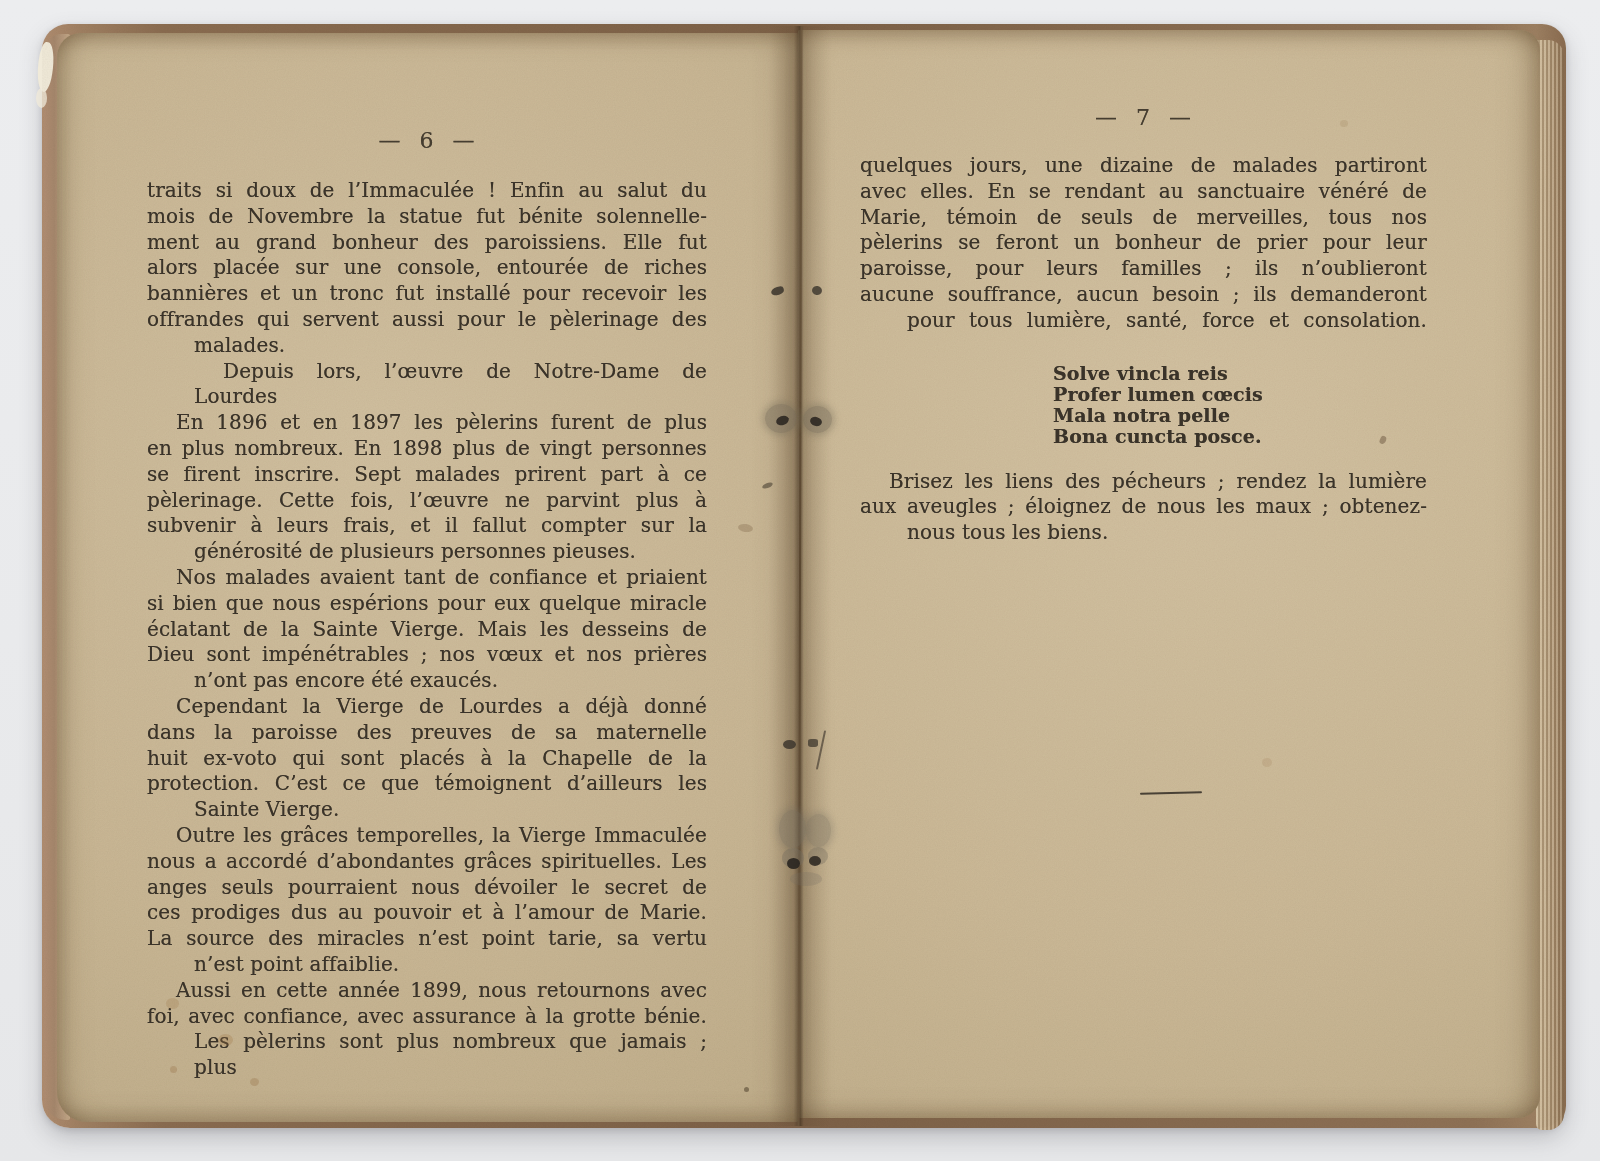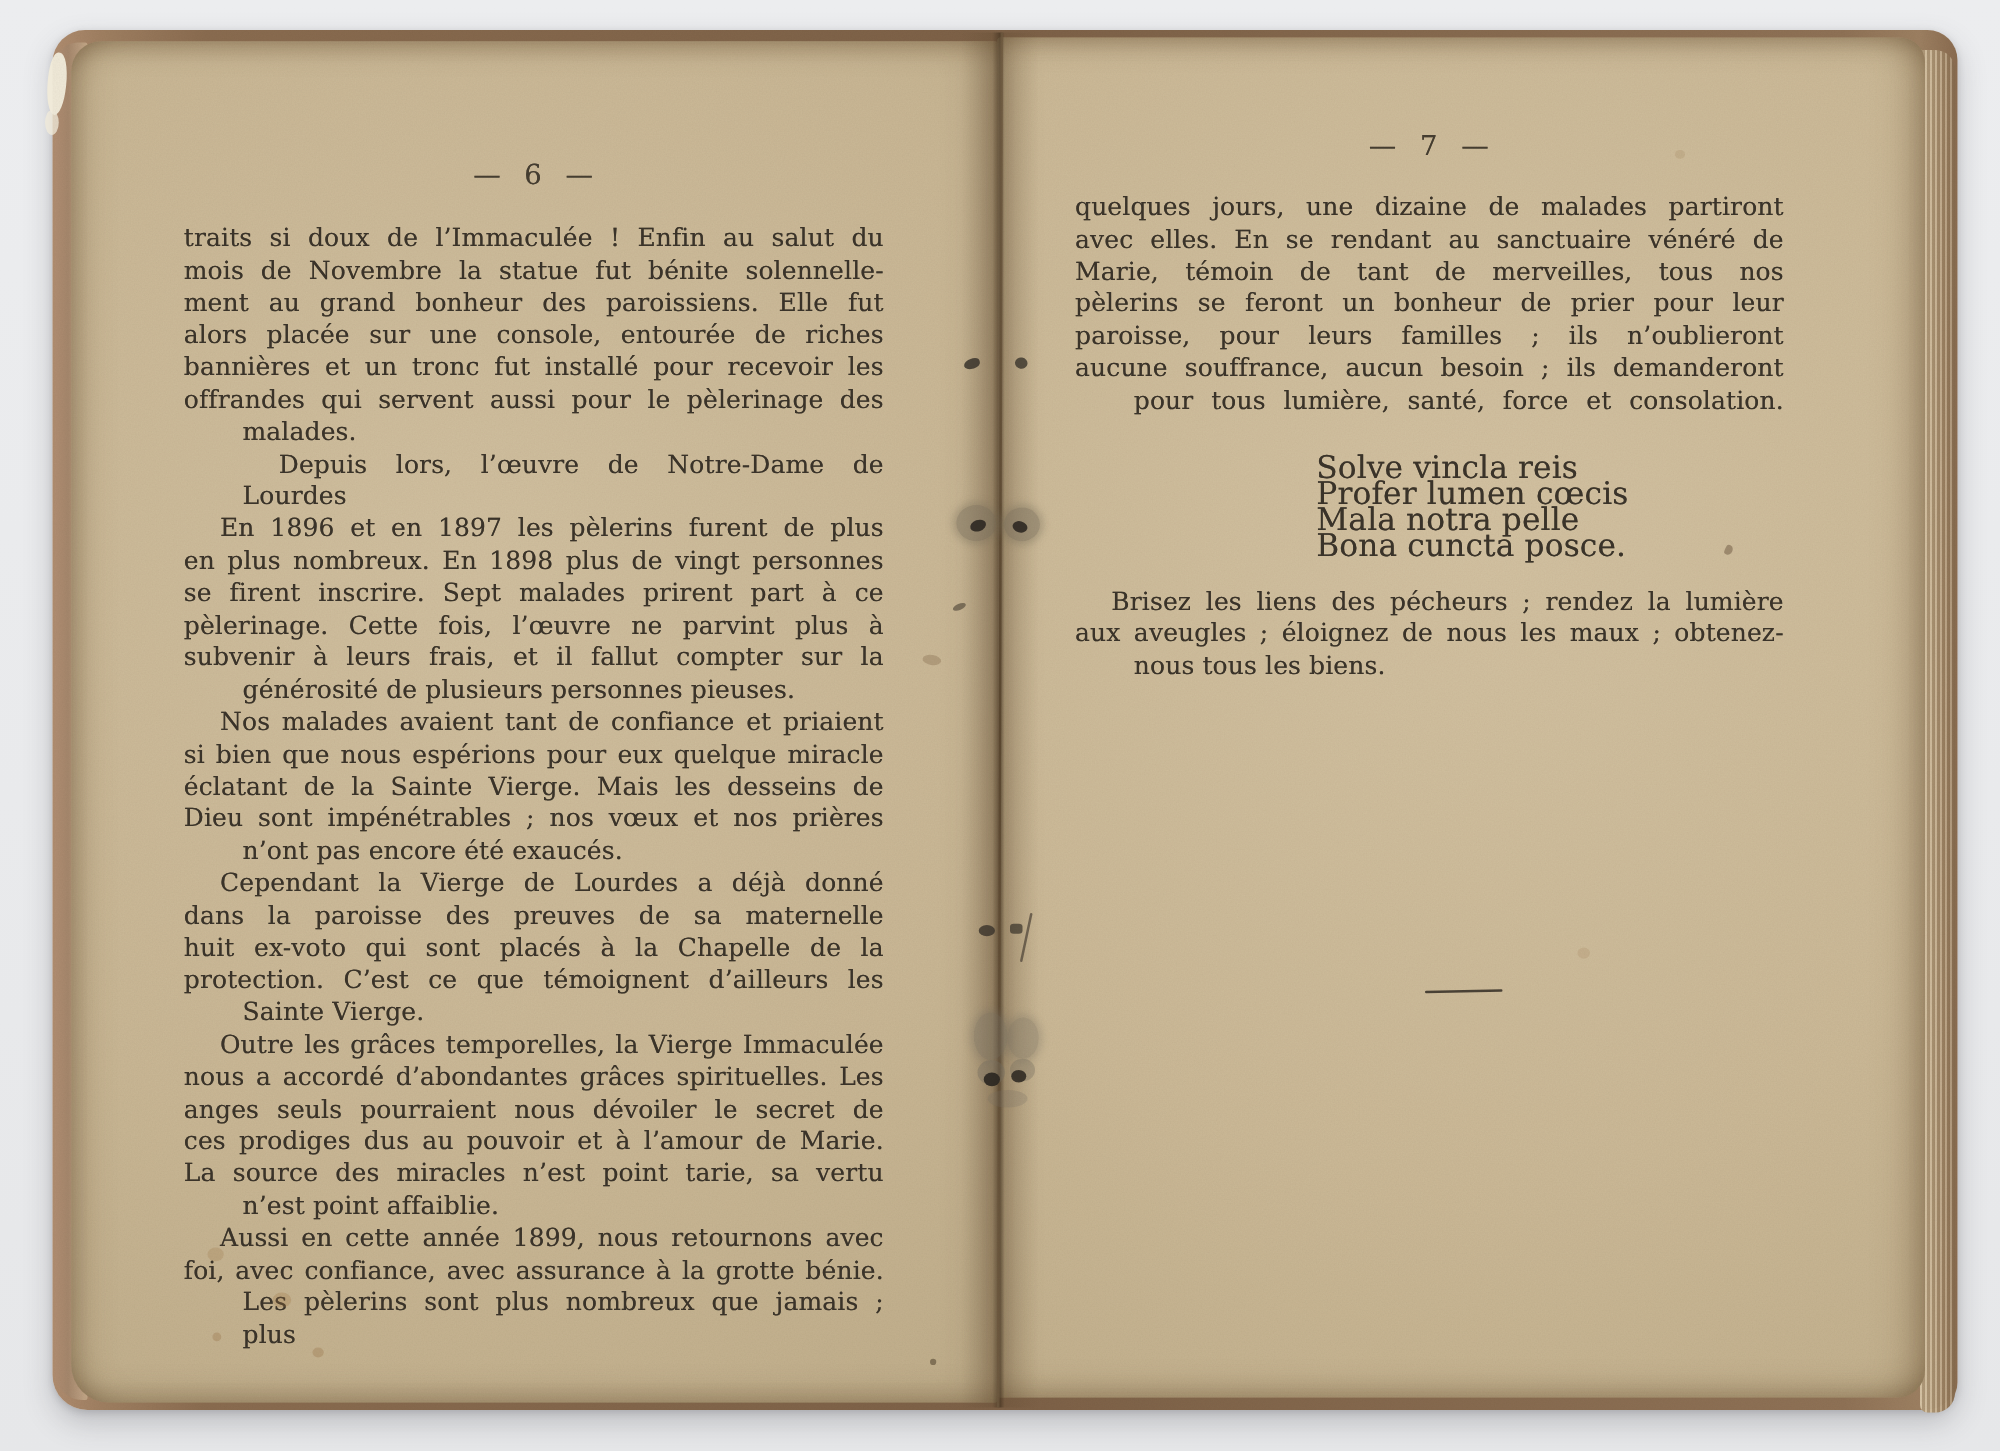--- a/index.html
+++ b/index.html
@@ -76,21 +76,21 @@
   }
   .left-page .page-num{margin-top:95px;}
   .right-page .page-num{margin-top:75px;}
   .text-block{font-size:20px;line-height:25.8px;}
   .left-page .text-block{margin-top:24px;}
   .right-page .text-block{margin-top:22px;}
   .line{text-align:justify;text-align-last:justify;letter-spacing:.1px;}
   .para .line:last-child{text-align-last:left;margin-left:47px;}
   .para.cont .line:last-child{text-align-last:justify;}
   .para.ind .line:first-child{text-indent:29px;}
-  .verse{margin-top:29px;margin-left:193px;font-size:25px;line-height:21px;}
+  .verse{margin-top:29px;margin-left:193px;font-size:19px;line-height:21px;font-weight:bold;}
   .verse .line{text-align:left;text-align-last:left;}
   .closing{margin-top:22px;}
   .divider-rule{
     position:absolute;left:342px;top:762px;width:62px;height:2px;
     background:#4a4236;transform:rotate(-1.2deg);border-radius:1px;
   }
   
   .mark{position:absolute;pointer-events:none;border-radius:50%;}
   .noise{position:absolute;left:42px;top:24px;border-radius:26px;opacity:.10;pointer-events:none;mix-blend-mode:multiply;}
 </style>
@@ -158,21 +158,21 @@
   </div>
 </div>
 
 <div class="page right-page">
   <div class="content">
     <div class="page-num">— 7 —</div>
     <div class="text-block">
       <div class="para cont">
           <div class="line">quelques jours, une dizaine de malades partiront</div>
           <div class="line">avec elles. En se rendant au sanctuaire vénéré de</div>
-          <div class="line">Marie, témoin de tant de merveilles, tous nos</div>
+          <div class="line">Marie, témoin de seuls de merveilles, tous nos</div>
           <div class="line">pèlerins se feront un bonheur de prier pour leur</div>
           <div class="line">paroisse, pour leurs familles ; ils n’oublieront</div>
           <div class="line">aucune souffrance, aucun besoin ; ils demanderont</div>
           <div class="line">pour tous lumière, santé, force et consolation.</div>
         </div>
       <div class="verse">
           <div class="line">Solve vincla reis</div>
           <div class="line">Profer lumen cœcis</div>
           <div class="line">Mala notra pelle</div>
           <div class="line">Bona cuncta posce.</div>

